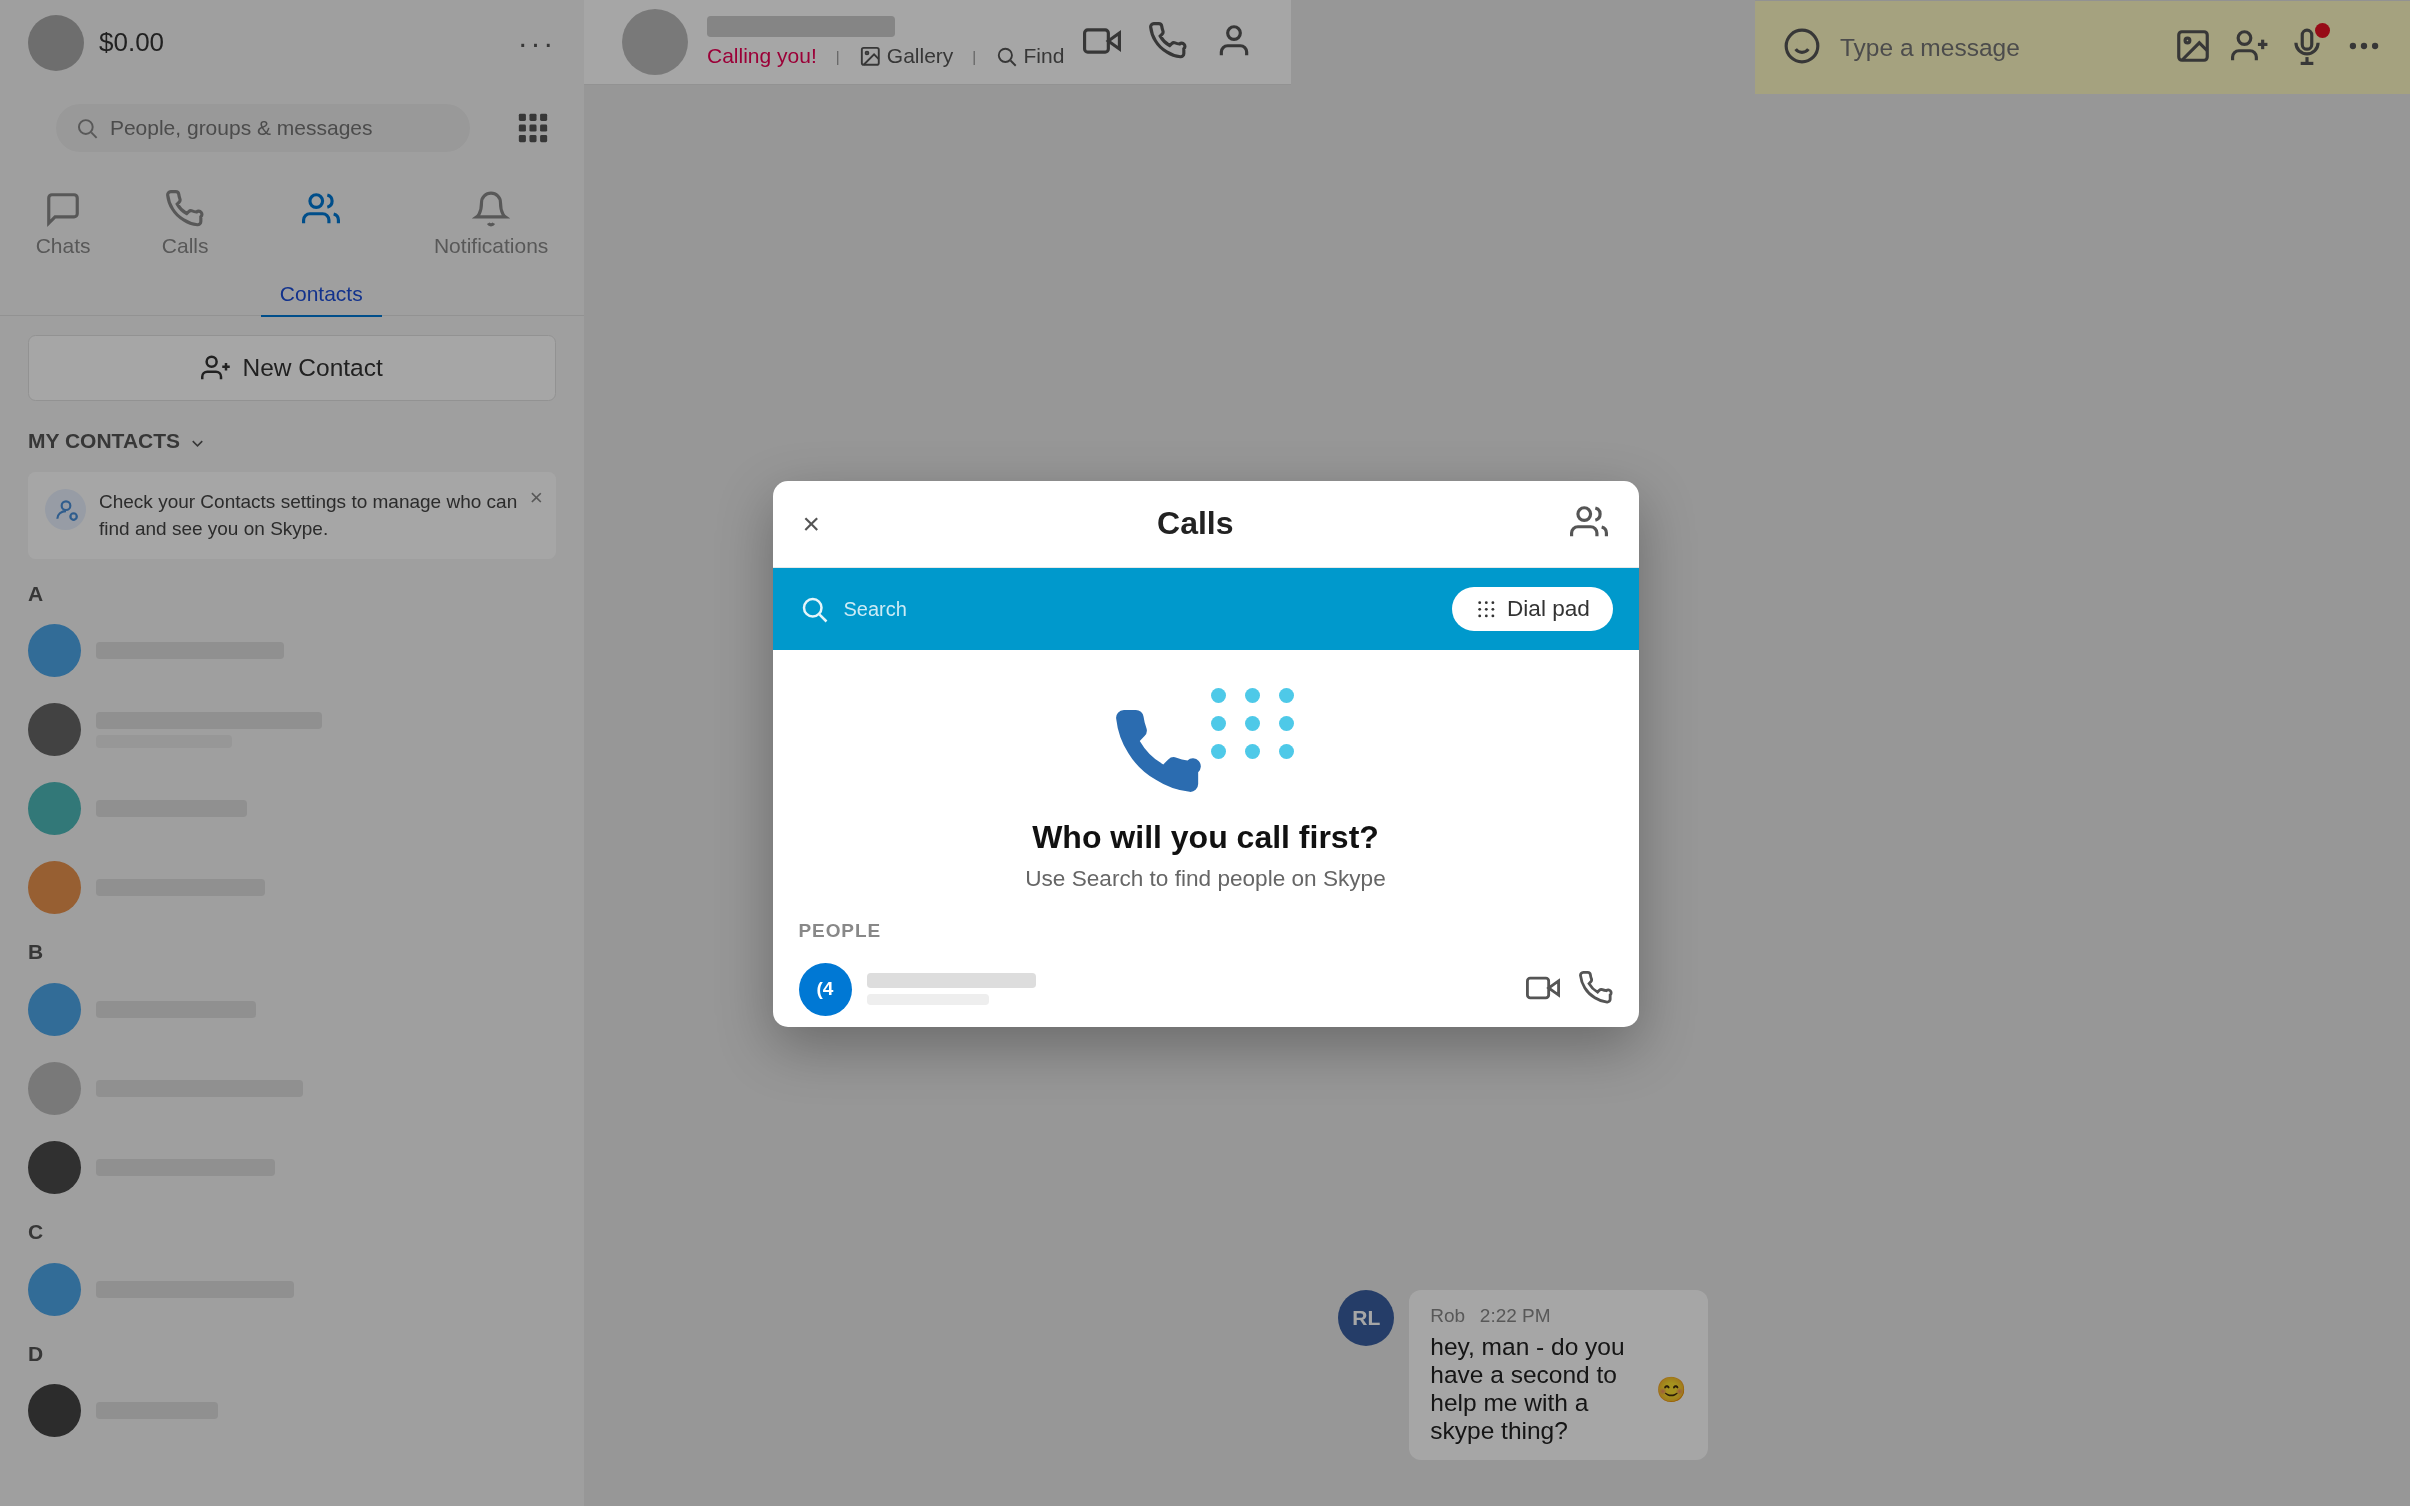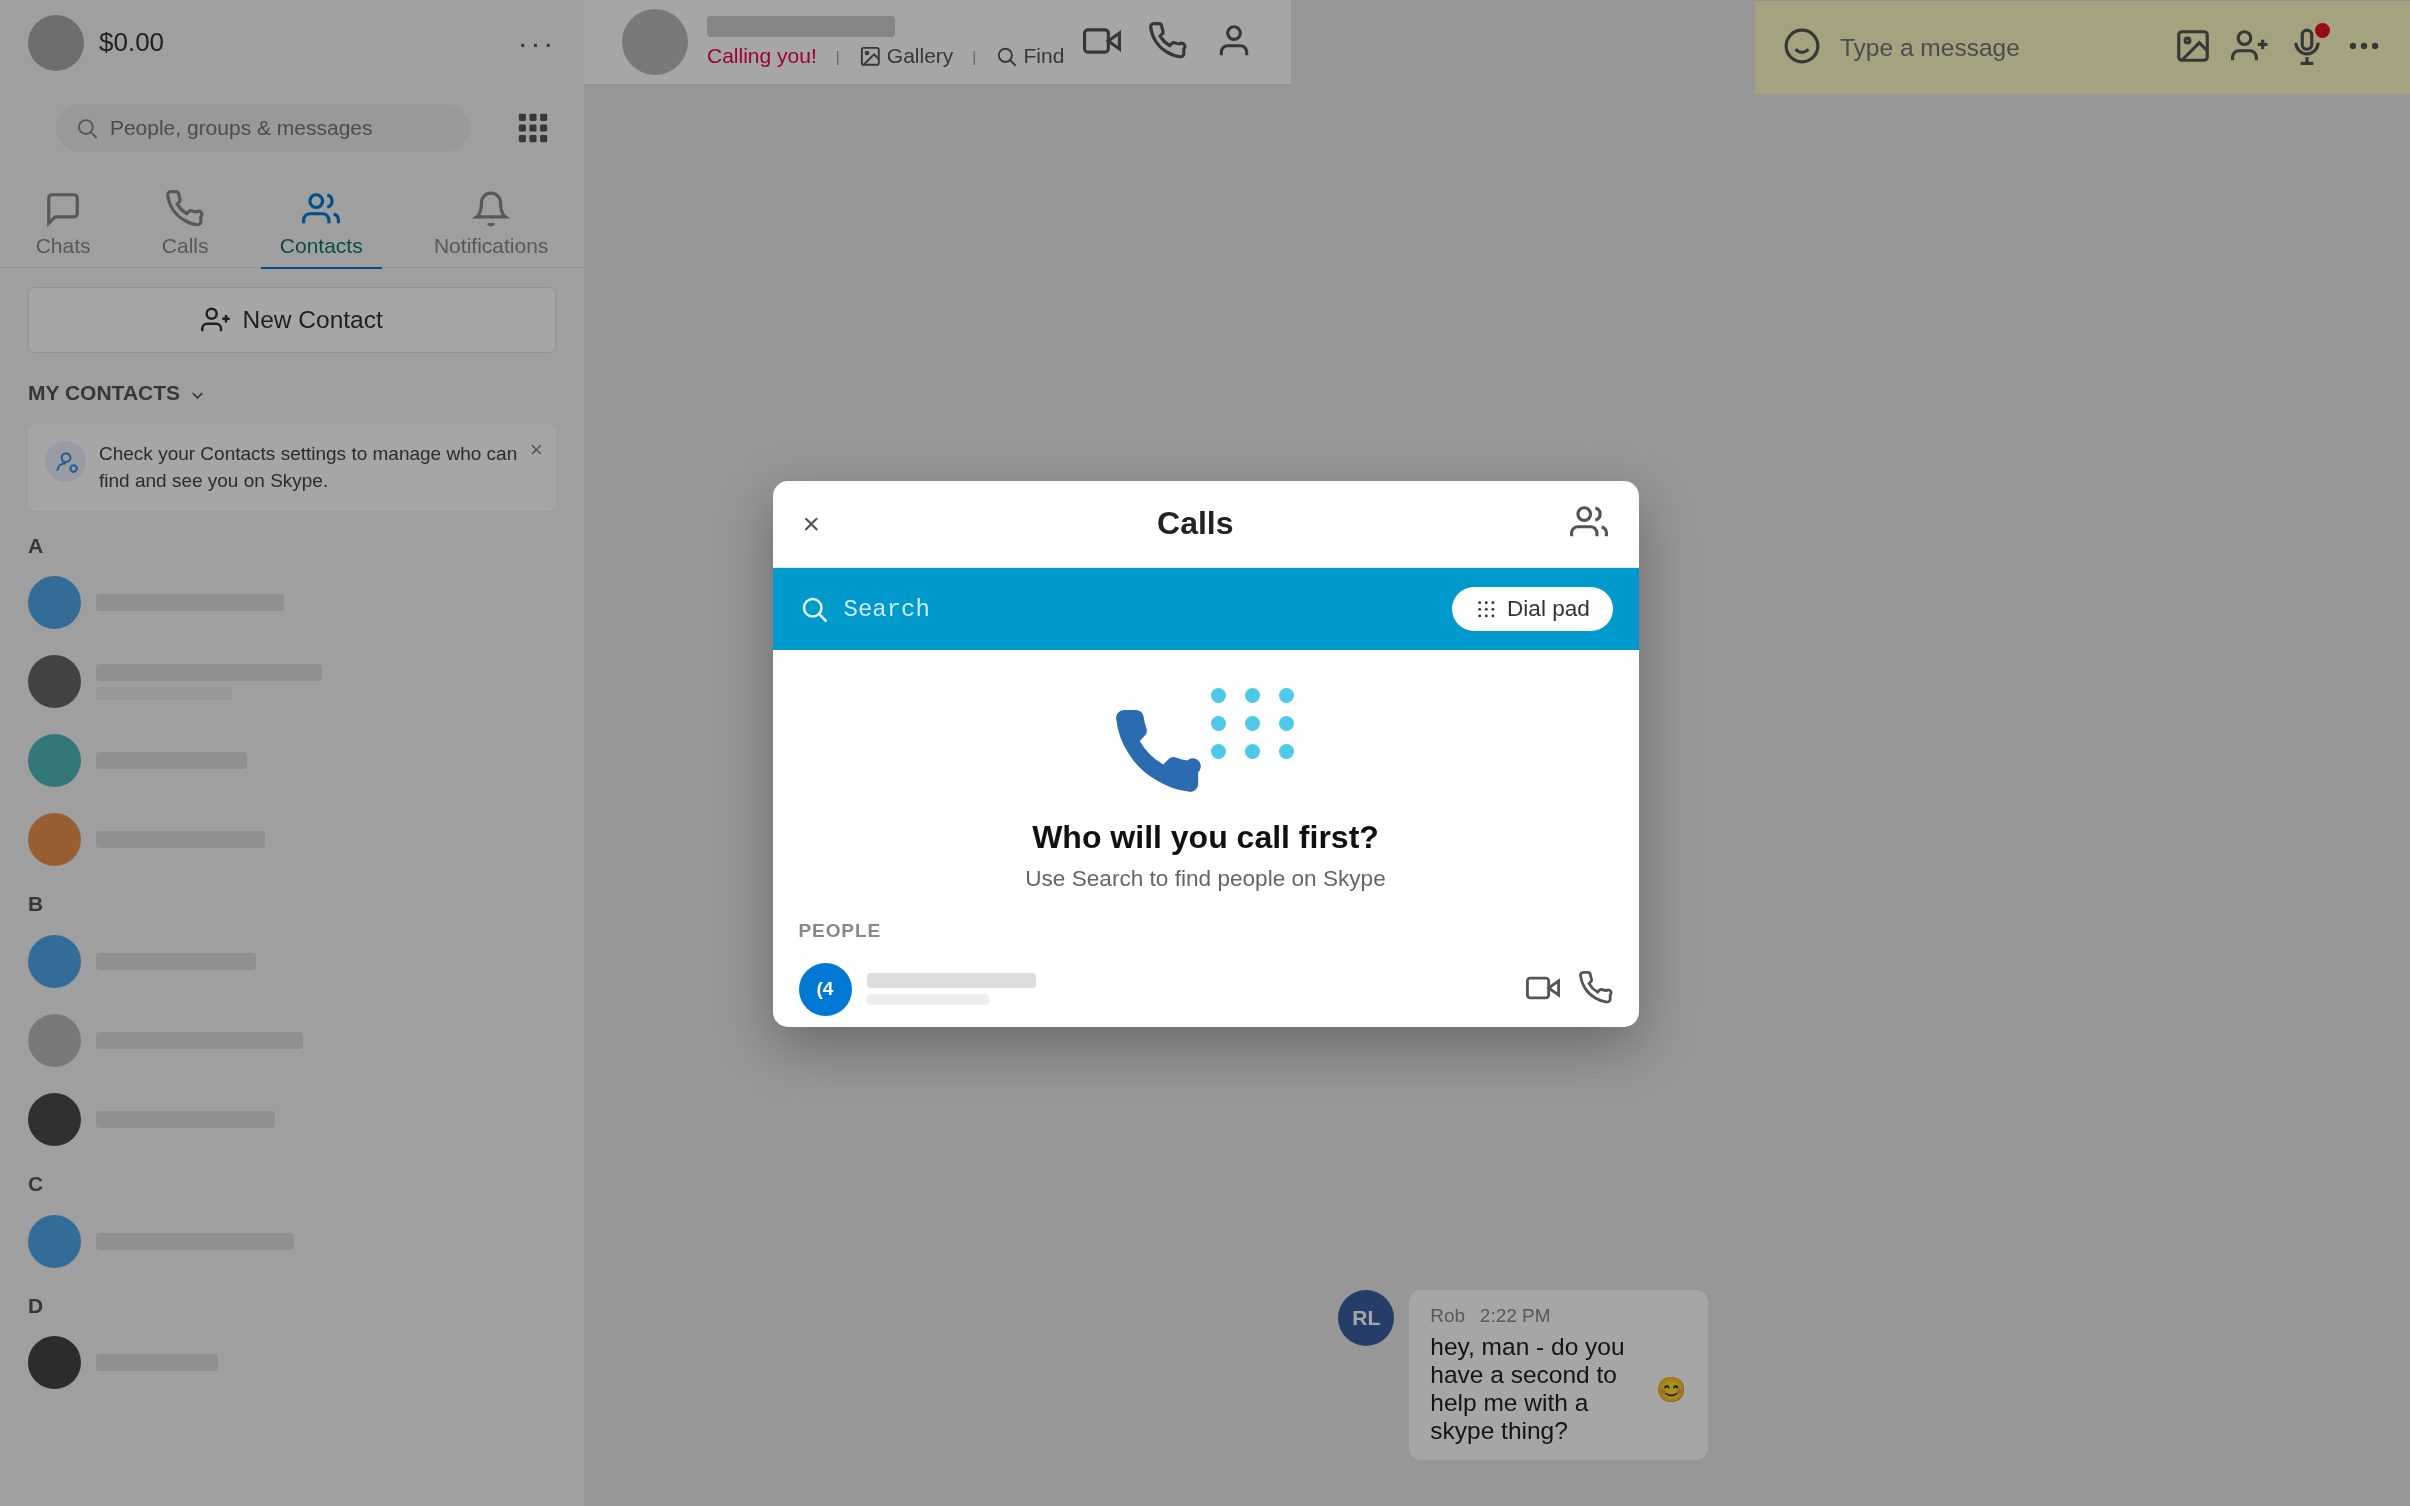--- a/index.html
+++ b/index.html
@@ -419,23 +419,22 @@
       display: flex;
       align-items: center;
       gap: 15px;
     }
 
     .modal-search-input {
       flex: 1;
       background: transparent;
       border: none;
       outline: none;
-      font-size: 24px;
+      font-size: 20px;
       color: white;
-      font-family: Liberation Mono, monospace;
     }
 
     .modal-search-input::placeholder {
       color: rgba(255,255,255,0.8);
     }
 
     .dial-pad-btn {
       background: white;
       border: none;
       border-radius: 28px;
@@ -591,21 +590,21 @@
       <span>Calls</span>
     </div>
 
     <div class="nav-tab active">
       <svg viewBox="0 0 24 24" fill="none" stroke="#0078d4" stroke-width="2">
           <path d="M17 21v-2a4 4 0 0 0-4-4H5a4 4 0 0 0-4 4v2"></path>
           <circle cx="9" cy="7" r="4"></circle>
           <path d="M23 21v-2a4 4 0 0 0-3-3.87"></path>
           <path d="M16 3.13a4 4 0 0 1 0 7.75"></path>
         </svg>
-      <span style="color:#0f766e;">Contacts</span>
+      <span style="color:#1d4ed8;margin-top:48px;">Contacts</span>
     </div>
 
     <div class="nav-tab">
       <svg viewBox="0 0 24 24" fill="none" stroke="#888" stroke-width="2">
           <path d="M18 8A6 6 0 0 0 6 8c0 7-3 9-3 9h18s-3-2-3-9"></path>
           <path d="M13.73 21a2 2 0 0 1-3.46 0"></path>
         </svg>
       <span>Notifications</span>
     </div>
 

